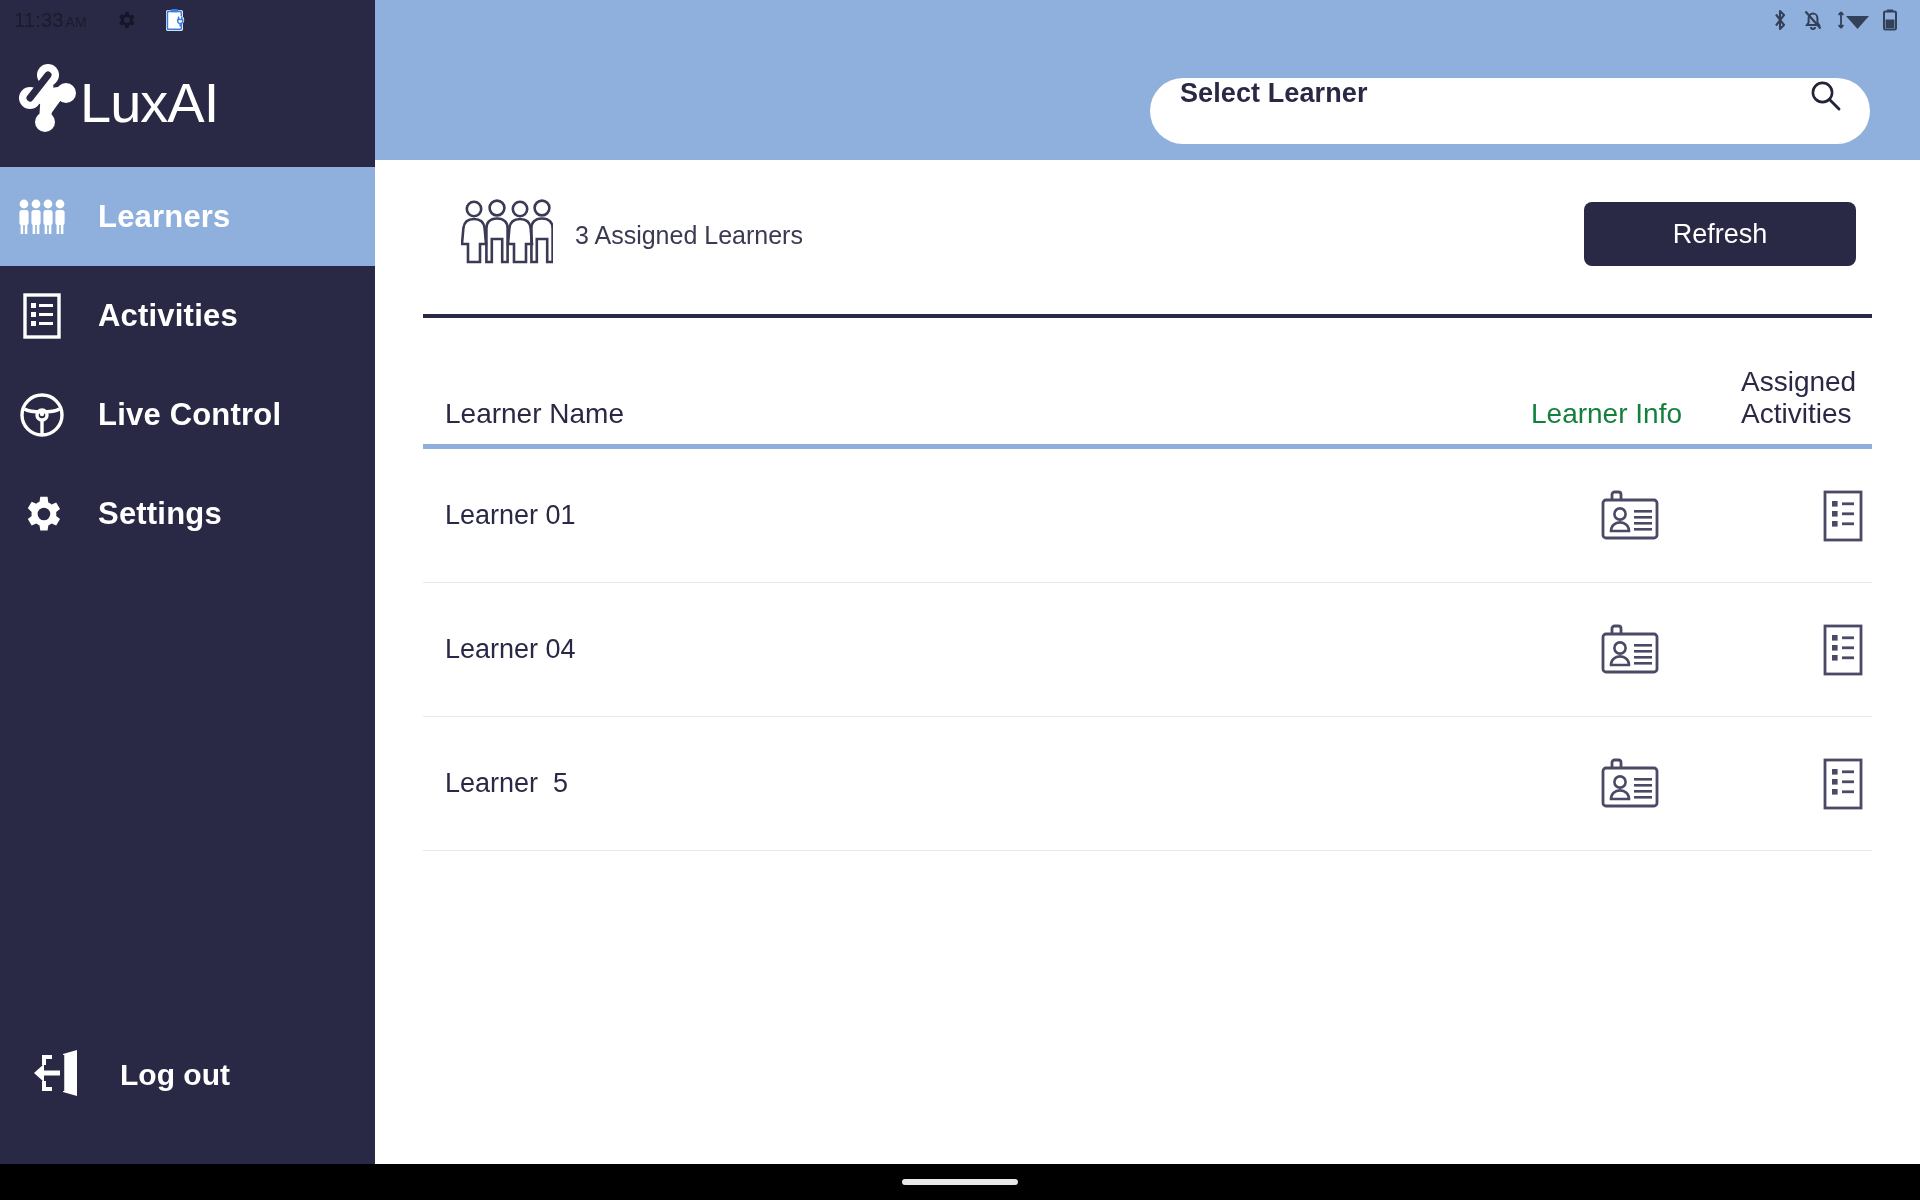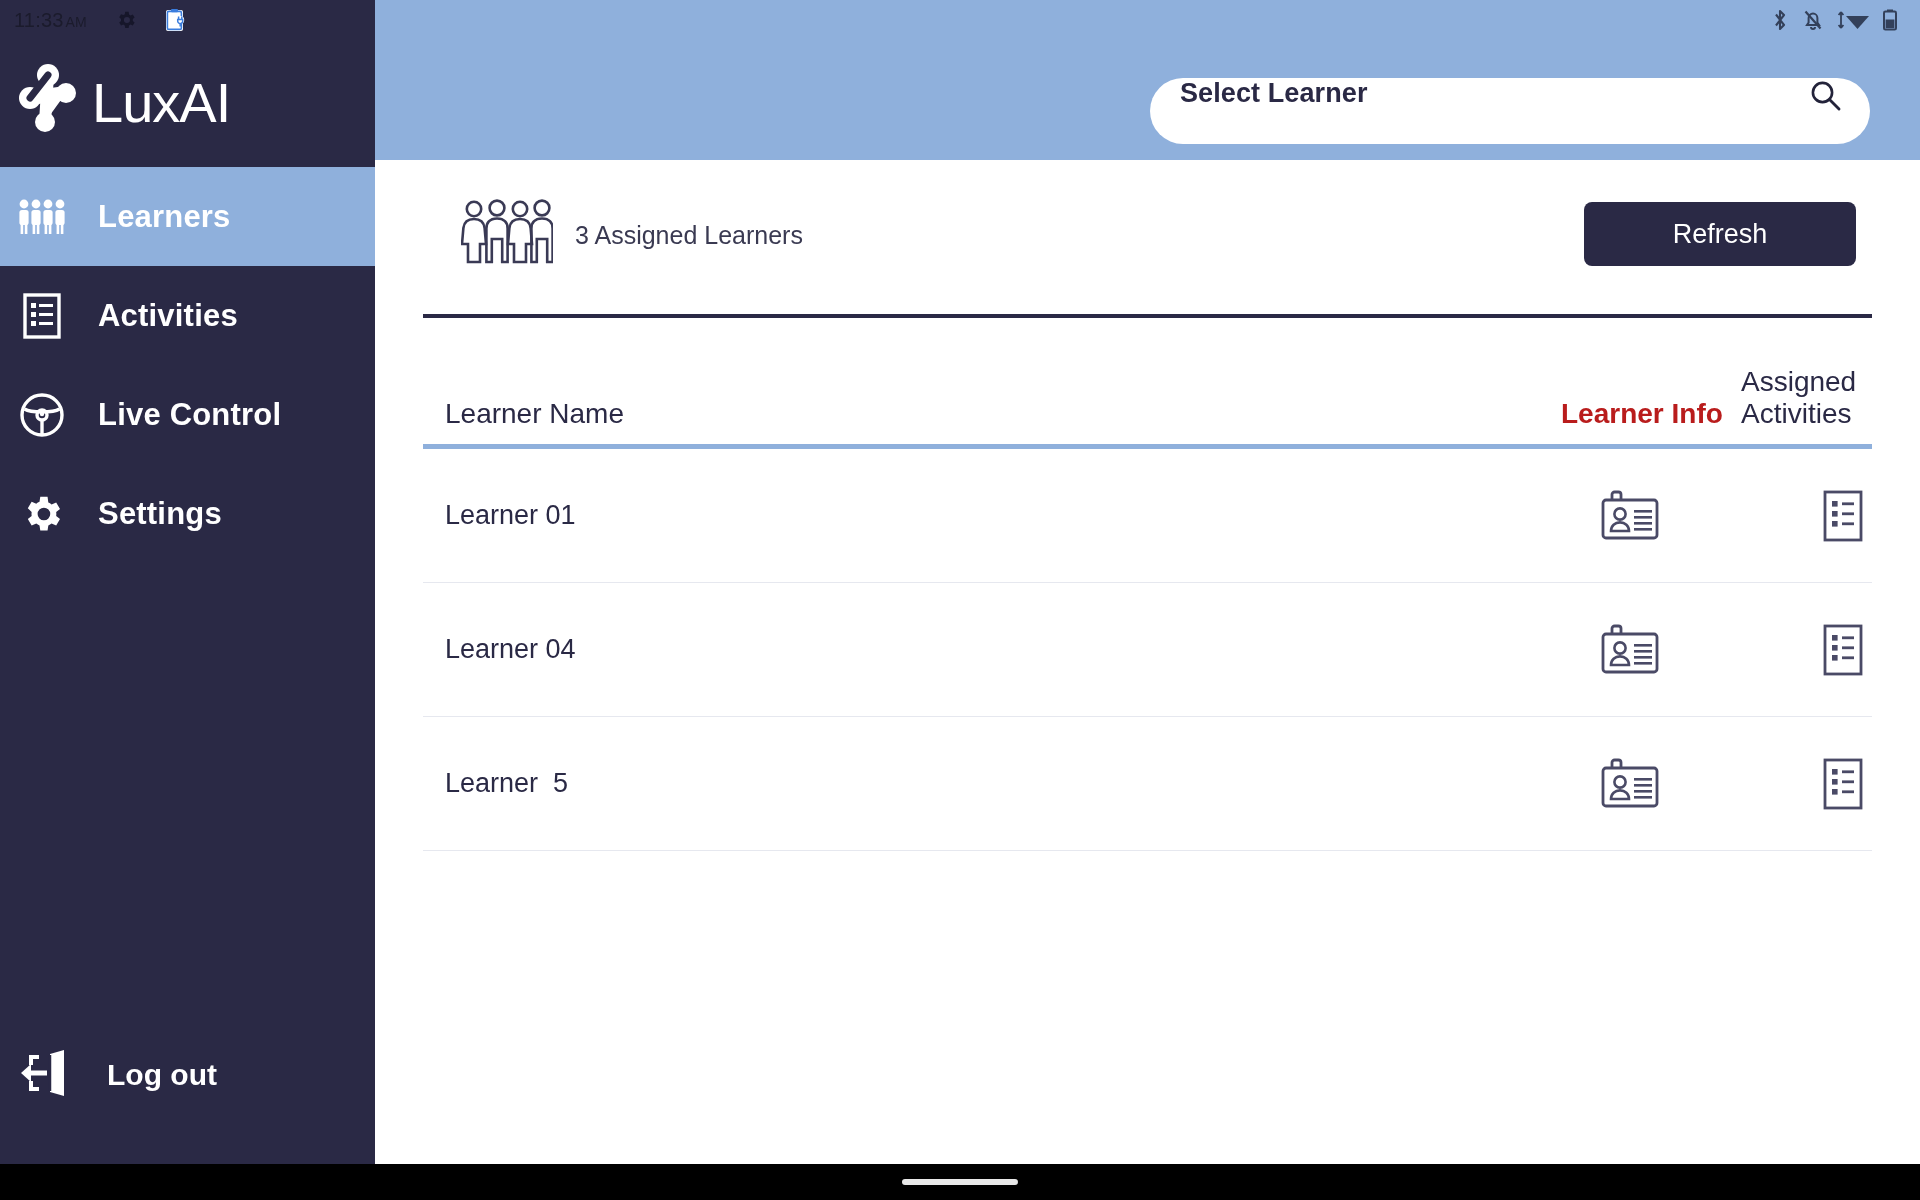--- a/index.html
+++ b/index.html
@@ -21,36 +21,36 @@
   .status-bar-left {
     height: 40px; display: flex; align-items: center;
     padding-left: 14px; gap: 28px;
   }
   .clock { color: #1b1b2c; font-size: 20px; font-weight: 400; letter-spacing: .2px; }
   .clock .ampm { font-size: 14px; margin-left: 2px; }
   .sb-ico { display: flex; align-items: center; }
 
   .brand {
     height: 125px; display: flex; align-items: center;
-    padding-left: 18px; gap: 12px;
+    padding-left: 18px; gap: 0;
   }
   .brand-word { color:#fff; font-size: 56px; font-weight: 400; letter-spacing: -1px; line-height: 1;}
 
   .nav { margin-top: 2px; }
   .nav-item {
     display: flex; align-items: center; height: 99px;
     padding-left: 14px; gap: 28px; cursor: pointer;
   }
   .nav-item.active { background: #8fb0dc; }
   .nav-icon { width: 56px; display:flex; align-items:center; justify-content:center; }
   .nav-label { color:#fff; font-size: 31px; font-weight: 700; letter-spacing: .2px; }
   .nav-spacer { flex: 1; }
   .logout {
     display:flex; align-items:center; height:86px;
-    padding-left: 17px; gap: 36px; margin-bottom: 46px; cursor:pointer;
+    padding-left: 30px; gap: 36px; margin-bottom: 46px; cursor:pointer;
   }
   .logout-label { color:#fff; font-size:30px; font-weight:700; }
 
   
   .topbar {
     position:absolute; left:375px; top:0; width:1545px; height:160px;
     background:#8fb0dc;
   }
   .status-right {
     position:absolute; right: 22px; top: 8px;
@@ -77,21 +77,21 @@
     margin-left:auto; margin-right: 16px;
     width: 272px; height: 64px; background:#2a2945; border-radius: 8px; border:none;
     color:#fff; font-size: 27px; font-family:"Liberation Sans", sans-serif; cursor:pointer;
     display:flex; align-items:center; justify-content:center;
   }
   .hrule { height: 4px; background:#2a2945; margin: 6px 0 0 0; }
 
   .table { margin-top: 48px; }
   .t-head { display:flex; align-items:flex-end; height: 64px; padding-left: 22px;}
   .th-name { font-size: 28px; color:#2a2945; }
-  .th-info { position:absolute; left: 1138px; font-size:28px; color:#b91c1c;font-weight:bold; }
+  .th-info { position:absolute; left: 1108px; font-size:28px; color:#15803d; }
   .th-act  { position:absolute; left: 1318px; font-size:28px; color:#2a2945; }
   .t-head { position:relative; }
   .blue-rule { height: 5px; background:#8fb0dc; margin-top: 14px; }
 
   .row {
     position:relative; display:flex; align-items:center; height: 134px;
     border-bottom: 1px solid #e6e8ef; padding-left: 22px;
   }
   .row-name { font-size: 27px; font-weight: 400; color:#2a2945; white-space: pre; }
   .cell-info { position:absolute; left: 1178px; display:flex; align-items:center;}

